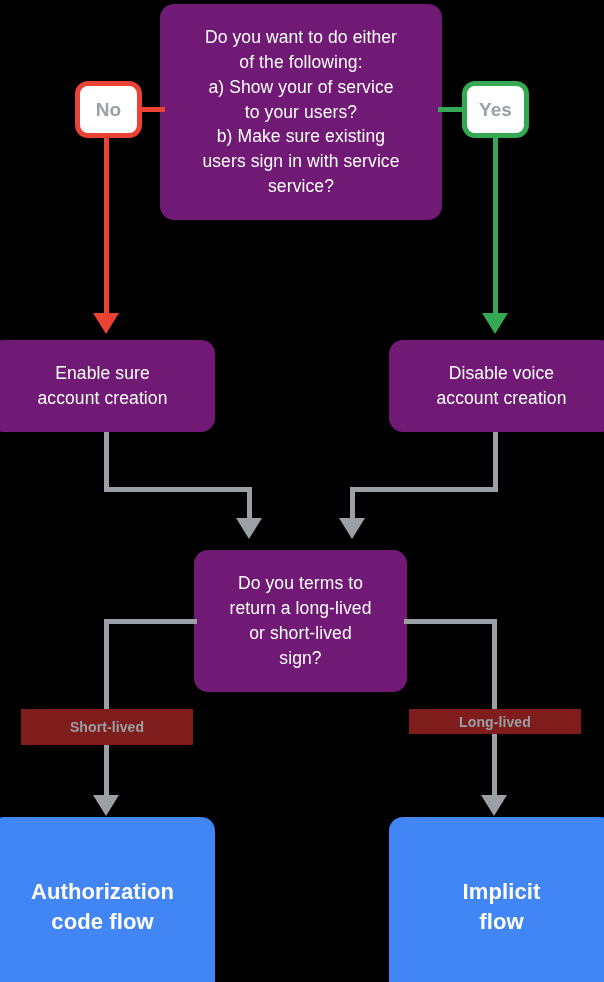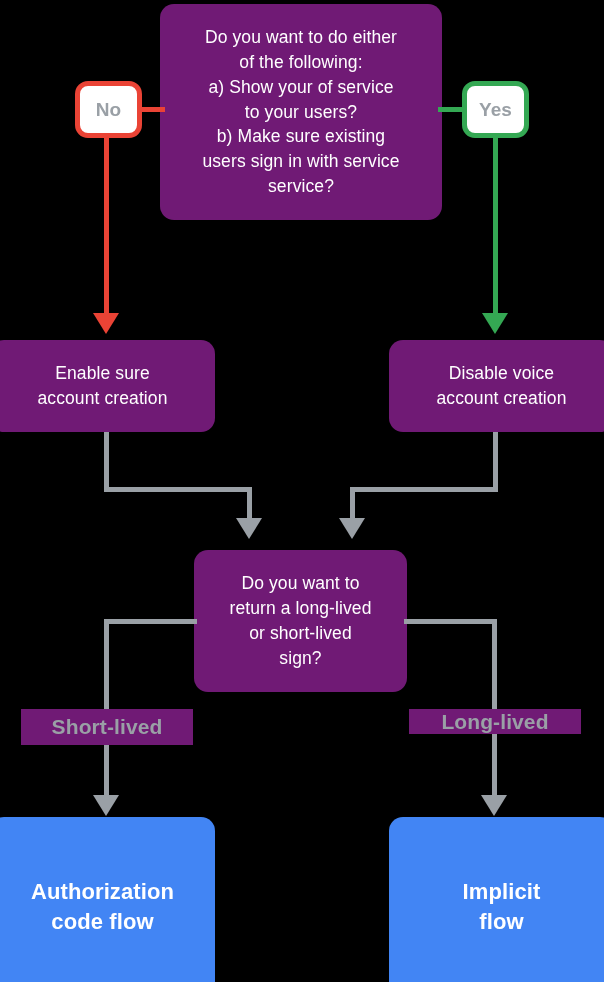--- a/index.html
+++ b/index.html
@@ -52,23 +52,23 @@
     font-weight: bold;
     color: #9aa0a6;
     box-sizing: border-box;
   }
   .pill-no  { border: 5px solid #ea4335; }
   .pill-yes { border: 5px solid #34a853; }
 
   
   .edge-label {
     position: absolute;
-    background: #701a75;
+    background: #7f1d1d;
     color: #9aa0a6;
-    font-size: 21px;
+    font-size: 14px;
     font-weight: bold;
     display: flex;
     align-items: center;
     justify-content: center;
     letter-spacing: 0.1px;
   }
 
   
   .seg {
     position: absolute;
@@ -142,21 +142,21 @@
   <div class="seg" style="left:247px; top:487px; width:5px; height:33px;"></div>
   <div class="arrow" style="left:236px; top:518px;"></div>
 
   <div class="seg" style="left:493px; top:432px; width:5px; height:59px;"></div>
   <div class="seg" style="left:350px; top:487px; width:148px; height:5px;"></div>
   <div class="seg" style="left:350px; top:487px; width:5px; height:33px;"></div>
   <div class="arrow" style="left:339px; top:518px;"></div>
 
   <div class="node gray-box" style="left:194px; top:550px; width:213px; height:142px;">
     <div>
-      <div>Do you want to</div>
+      <div>Do you terms to</div>
       <div>return a long-lived</div>
       <div>or short-lived</div>
       <div>sign?</div>
     </div>
   </div>
 
   <div class="seg" style="left:104px; top:619px; width:93px; height:5px;"></div>
   <div class="seg" style="left:104px; top:619px; width:5px; height:184px;"></div>
   <div class="arrow" style="left:93px; top:795px;"></div>
 

